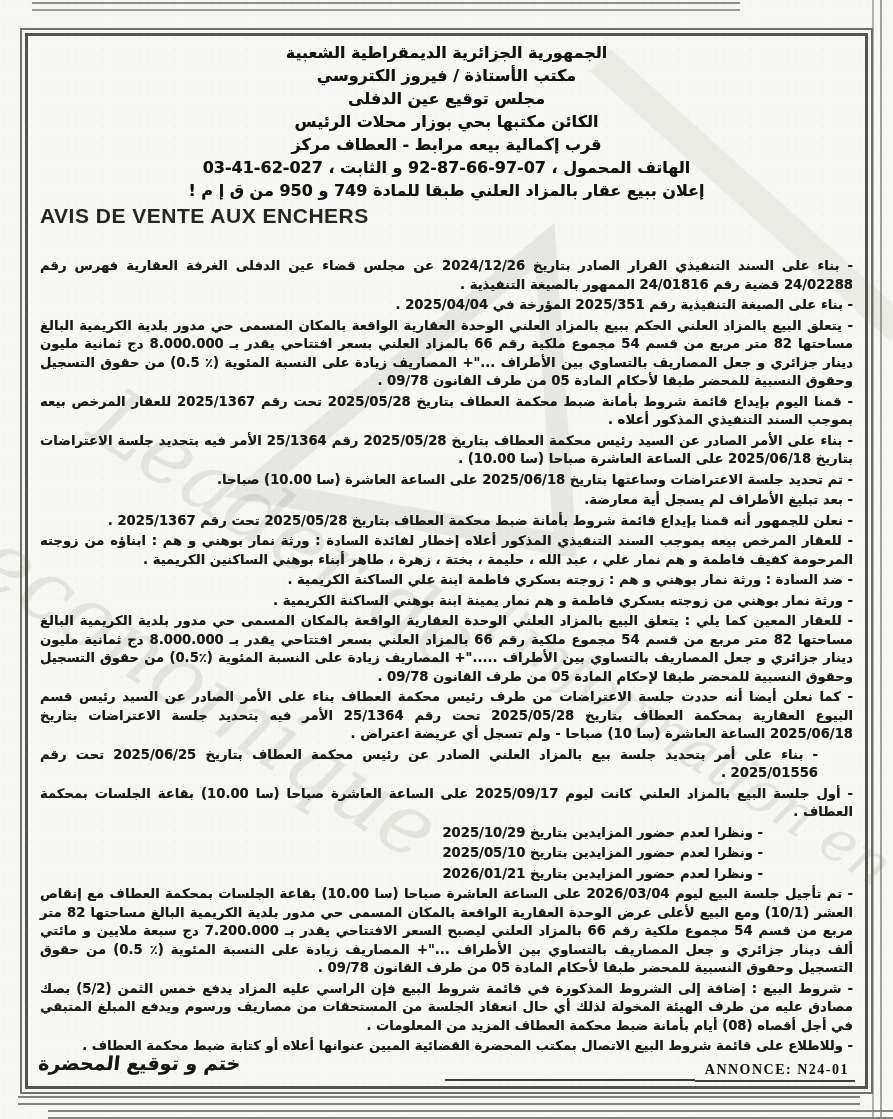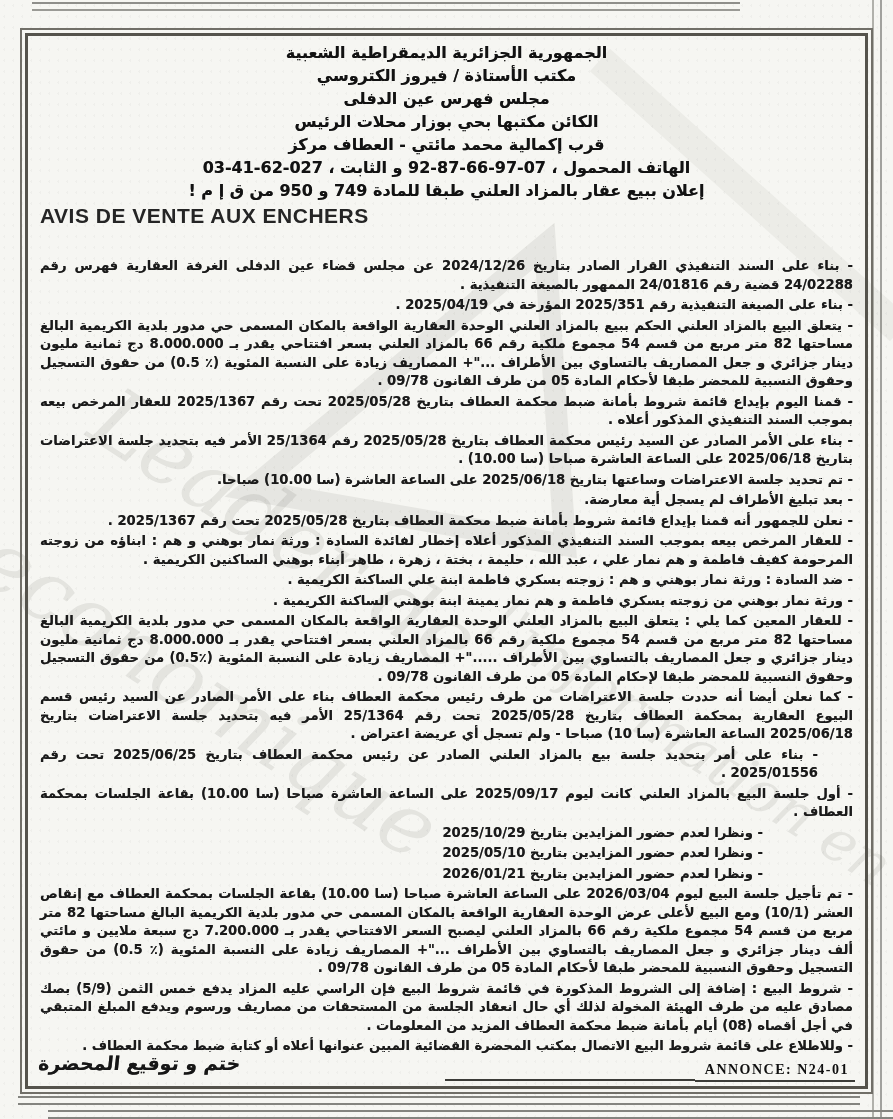--- a/index.html
+++ b/index.html
@@ -73,38 +73,38 @@
   <div class="frame">
     <div class="frame-inner">
 
       <div class="hdr">
 
           <div class="hline">الجمهورية الجزائرية الديمقراطية الشعبية</div>
 
           <div class="hline">مكتب الأستاذة / فيروز الكتروسي</div>
 
 
-          <div class="hline">مجلس فهرس عين الدفلى</div>
+          <div class="hline">مجلس توقيع عين الدفلى</div>
 
           <div class="hline">الكائن مكتبها بحي بوزار محلات الرئيس</div>
 
-          <div class="hline">قرب إكمالية محمد مائتي - العطاف مركز</div>
+          <div class="hline">قرب إكمالية بيعه مرابط - العطاف مركز</div>
 
           <div class="hline">الهاتف المحمول ، 07-97-66-87-92 و الثابت ، 027-62-41-03</div>
 
           <div class="hline">إعلان ببيع عقار بالمزاد العلني طبقا للمادة 749 و 950 من ق إ م !</div>
         </div>
 
       <div class="avis">AVIS DE VENTE AUX ENCHERS</div>
 
       <div class="body">
 
           <p class="para">- بناء على السند التنفيذي القرار الصادر بتاريخ 2024/12/26 عن مجلس قضاء عين الدفلى الغرفة العقارية فهرس رقم 24/02288 قضية رقم 24/01816 الممهور بالصيغة التنفيذية .</p>
 
-          <p class="para">- بناء على الصيغة التنفيذية رقم 2025/351 المؤرخة في 2025/04/19 .</p>
+          <p class="para">- بناء على الصيغة التنفيذية رقم 2025/351 المؤرخة في 2025/04/04 .</p>
 
           <p class="para">- يتعلق البيع بالمزاد العلني الحكم ببيع بالمزاد العلني الوحدة العقارية الواقعة بالمكان المسمى حي مدور بلدية الكريمية البالغ مساحتها 82 متر مربع من قسم 54 مجموع ملكية رقم 66 بالمزاد العلني بسعر افتتاحي يقدر بـ 8.000.000 دج ثمانية مليون دينار جزائري و جعل المصاريف بالتساوي بين الأطراف ..."+ المصاريف زيادة على النسبة المئوية ⁦(0.5 ٪)⁩ من حقوق التسجيل وحقوق النسبية للمحضر طبقا لأحكام المادة 05 من طرف القانون 09/78 .</p>
 
           <p class="para">- قمنا اليوم بإيداع قائمة شروط بأمانة ضبط محكمة العطاف بتاريخ 2025/05/28 تحت رقم 2025/1367 للعقار المرخص بيعه بموجب السند التنفيذي المذكور أعلاه .</p>
 
           <p class="para">- بناء على الأمر الصادر عن السيد رئيس محكمة العطاف بتاريخ 2025/05/28 رقم 25/1364 الأمر فيه بتحديد جلسة الاعتراضات بتاريخ 2025/06/18 على الساعة العاشرة صباحا ⁦(10.00 سا)⁩ .</p>
 
           <p class="para">- تم تحديد جلسة الاعتراضات وساعتها بتاريخ 2025/06/18 على الساعة العاشرة ⁦(10.00 سا)⁩ صباحا.</p>
 
           <p class="para">- بعد تبليغ الأطراف لم يسجل أية معارضة.</p>
@@ -127,21 +127,21 @@
           <p class="para">- أول جلسة البيع بالمزاد العلني كانت ليوم 2025/09/17 على الساعة العاشرة صباحا ⁦(10.00 سا)⁩ بقاعة الجلسات بمحكمة العطاف .</p>
 
           <p class="para" style="padding-right: 90px;">- ونظرا لعدم حضور المزايدين بتاريخ 2025/10/29</p>
 
           <p class="para" style="padding-right: 90px;">- ونظرا لعدم حضور المزايدين بتاريخ 2025/05/10</p>
 
           <p class="para" style="padding-right: 90px;">- ونظرا لعدم حضور المزايدين بتاريخ 2026/01/21</p>
 
           <p class="para">- تم تأجيل جلسة البيع ليوم 2026/03/04 على الساعة العاشرة صباحا ⁦(10.00 سا)⁩ بقاعة الجلسات بمحكمة العطاف مع إنقاص العشر (10/1) ومع البيع لأعلى عرض الوحدة العقارية الواقعة بالمكان المسمى حي مدور بلدية الكريمية البالغ مساحتها 82 متر مربع من قسم 54 مجموع ملكية رقم 66 بالمزاد العلني ليصبح السعر الافتتاحي يقدر بـ 7.200.000 دج سبعة ملايين و مائتي ألف دينار جزائري و جعل المصاريف بالتساوي بين الأطراف ..."+ المصاريف زيادة على النسبة المئوية ⁦(0.5 ٪)⁩ من حقوق التسجيل وحقوق النسبية للمحضر طبقا لأحكام المادة 05 من طرف القانون 09/78 .</p>
 
-          <p class="para">- شروط البيع : إضافة إلى الشروط المذكورة في قائمة شروط البيع فإن الراسي عليه المزاد يدفع خمس الثمن (5/9) بصك مصادق عليه من طرف الهيئة المخولة لذلك أي حال انعقاد الجلسة من المستحقات من مصاريف ورسوم ويدفع المبلغ المتبقي في أجل أقصاه (08) أيام بأمانة ضبط محكمة العطاف المزيد من المعلومات .</p>
+          <p class="para">- شروط البيع : إضافة إلى الشروط المذكورة في قائمة شروط البيع فإن الراسي عليه المزاد يدفع خمس الثمن (5/2) بصك مصادق عليه من طرف الهيئة المخولة لذلك أي حال انعقاد الجلسة من المستحقات من مصاريف ورسوم ويدفع المبلغ المتبقي في أجل أقصاه (08) أيام بأمانة ضبط محكمة العطاف المزيد من المعلومات .</p>
 
           <p class="para">- وللاطلاع على قائمة شروط البيع الاتصال بمكتب المحضرة القضائية المبين عنوانها أعلاه أو كتابة ضبط محكمة العطاف .</p>
         </div>
 
       <div class="footer">
         <div class="sig">ختم و توقيع المحضرة</div>
         <div class="annonce-wrap">
           <div class="lead"></div>
           <div class="annonce">ANNONCE: N24-01</div>
         </div>

